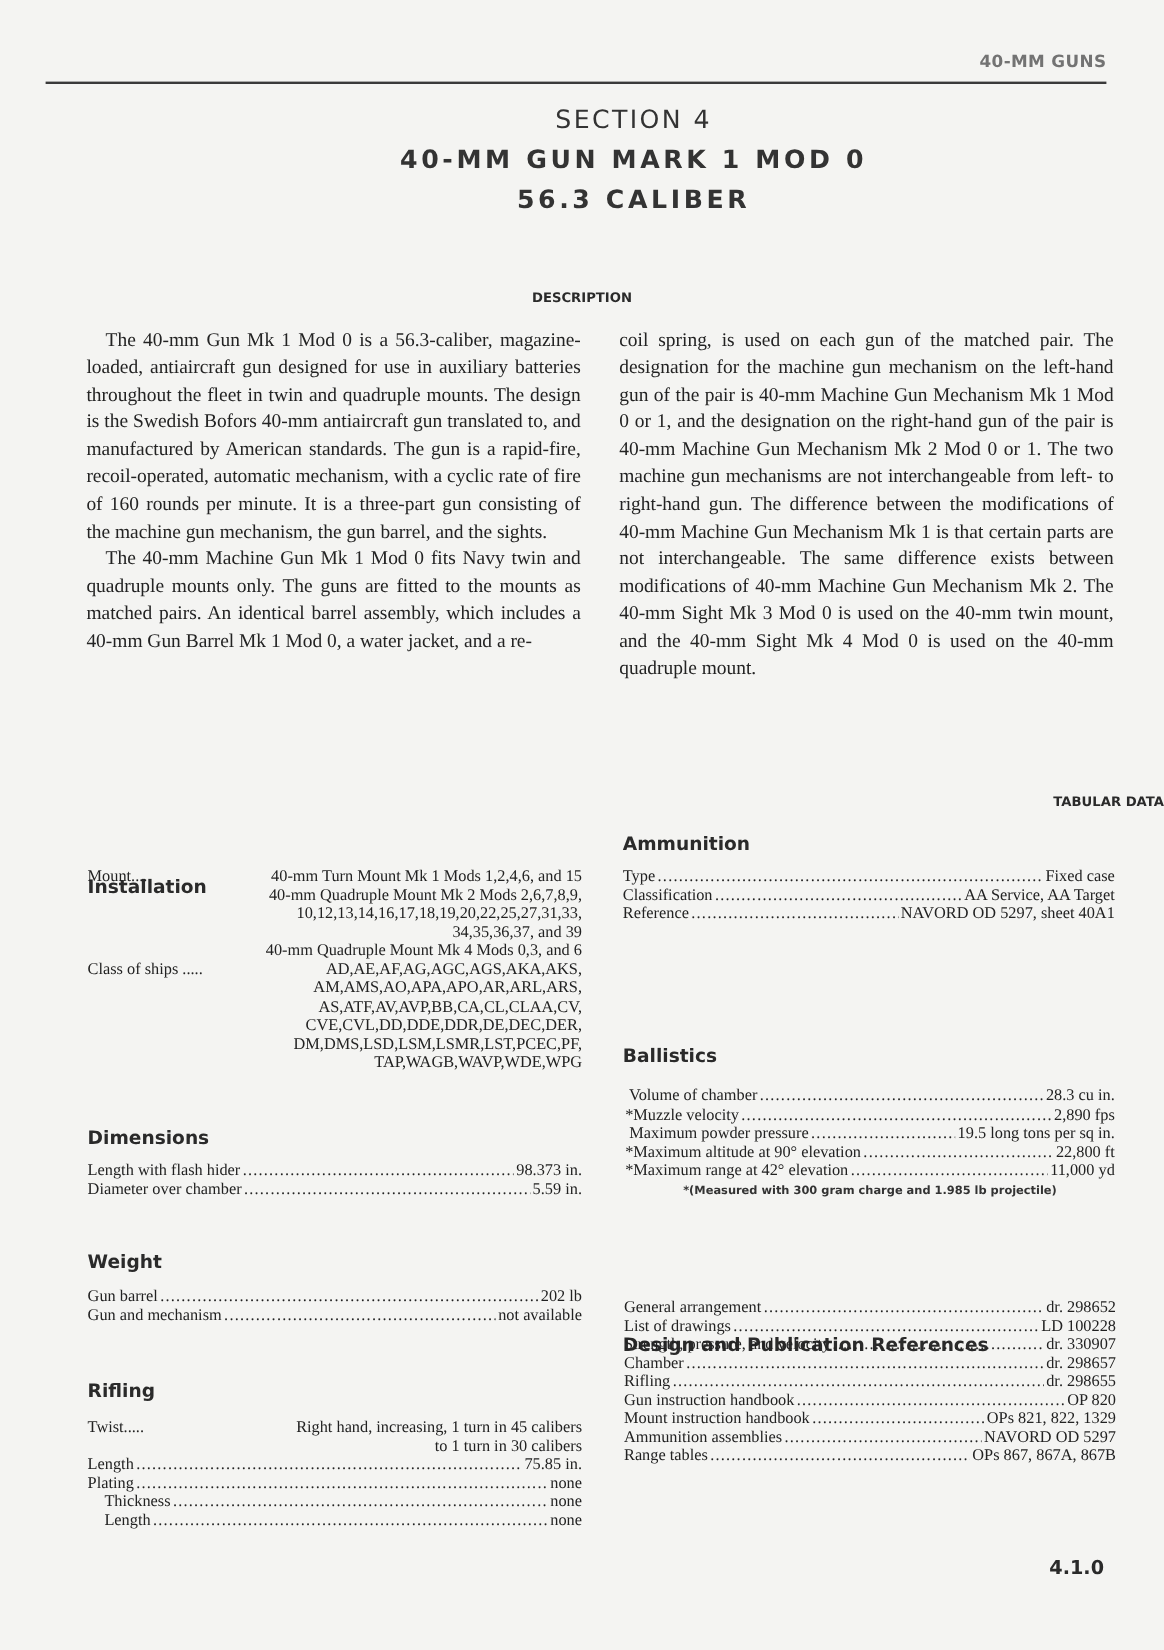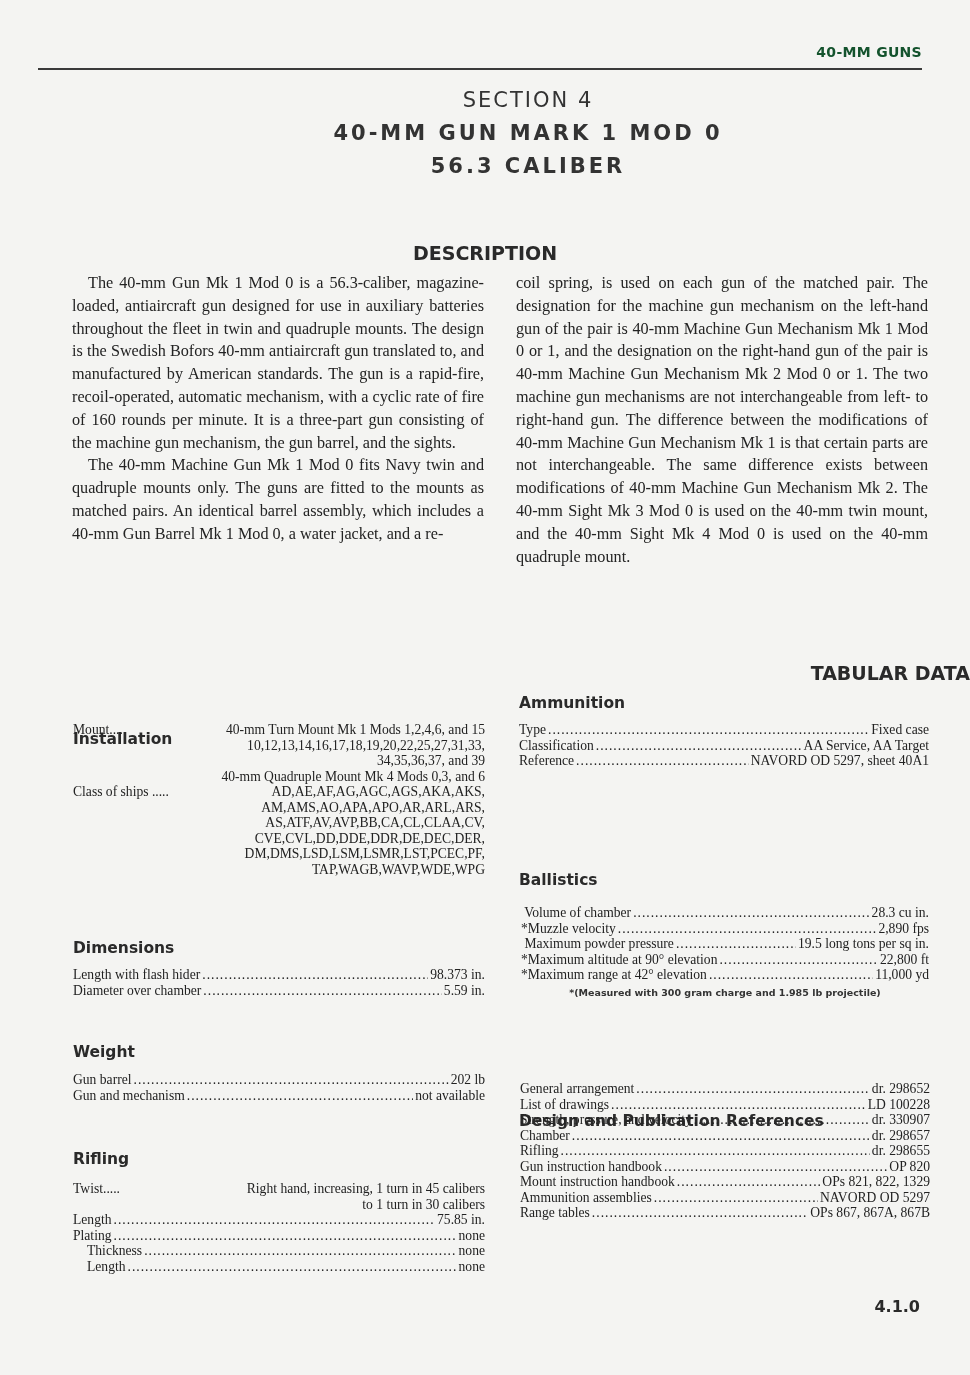--- a/index.html
+++ b/index.html
@@ -4,35 +4,35 @@
 <style>
   html, body { margin: 0; padding: 0; }
   body {
     width: 970px; height: 1375px; position: relative; overflow: hidden;
     background: #f4f4f2; color: #1e1e1e;
     font-family: "Liberation Serif", serif;
   }
   .hdr-right {
     position: absolute; right: 48px; top: 44px;
     font-family: "DejaVu Sans", sans-serif; font-weight: bold; font-size: 14px;
-    letter-spacing: 0.3px; color: #14532d;
+    letter-spacing: 0.3px; color: #737373;
   }
   .hdr-rule {
     position: absolute; left: 38px; right: 48px; top: 68px;
     height: 2px; background: #3a3a3a;
   }
   .titles {
     position: absolute; left: 0; width: 970px; top: 84px; text-align: center;
     font-family: "DejaVu Sans", sans-serif; color: #333; margin-left: 43px;
   }
   .titles div { font-size: 21px; line-height: 33px; letter-spacing: 2px; }
   .titles .t2, .titles .t3 { font-weight: bold; letter-spacing: 3px; }
   .sec-head {
     position: absolute; left: 0; width: 970px; text-align: center;
-    font-family: "DejaVu Sans", sans-serif; font-weight: bold; font-size: 19px; color: #2a2a2a;
+    font-family: "DejaVu Sans", sans-serif; font-weight: bold; font-size: 11px; color: #2a2a2a;
   }
   .desc-col {
     position: absolute; width: 412px; font-size: 16.2px; line-height: 22.8px;
     text-align: justify; color: #232323;
   }
   .desc-col p { margin: 0; text-indent: 16px; }
   .desc-col p.cont { text-indent: 0; }
   .sub-head {
     position: absolute; font-family: "DejaVu Sans", sans-serif; font-weight: bold;
     font-size: 15.5px; color: #2a2a2a;
@@ -76,20 +76,21 @@
 
 <div class="sec-head" style="top:662px;text-align:right;">TABULAR DATA</div>
 
 <div class="sub-head" style="left:73px; top:694px;margin-top:36px;">Installation</div>
 <div class="tbl mount-block" style="left:73px; top:722px; width:412px;">
   <div class="row">
     <span class="lbl">Mount....</span>
     <span style="flex:1"></span>
     <span class="val">40-mm Turn Mount Mk 1 Mods 1,2,4,6, and 15</span>
   </div>
+  <div class="cont-line">40-mm Quadruple Mount Mk 2 Mods 2,6,7,8,9,</div>
   <div class="cont-line">10,12,13,14,16,17,18,19,20,22,25,27,31,33,</div>
   <div class="cont-line">34,35,36,37, and 39</div>
   <div class="cont-line">40-mm Quadruple Mount Mk 4 Mods 0,3, and 6</div>
   <div class="row">
     <span class="lbl">Class of ships .....</span>
     <span style="flex:1"></span>
     <span class="val">AD,AE,AF,AG,AGC,AGS,AKA,AKS,</span>
   </div>
   <div class="cont-line">AM,AMS,AO,APA,APO,AR,ARL,ARS,</div>
   <div class="cont-line">AS,ATF,AV,AVP,BB,CA,CL,CLAA,CV,</div>

